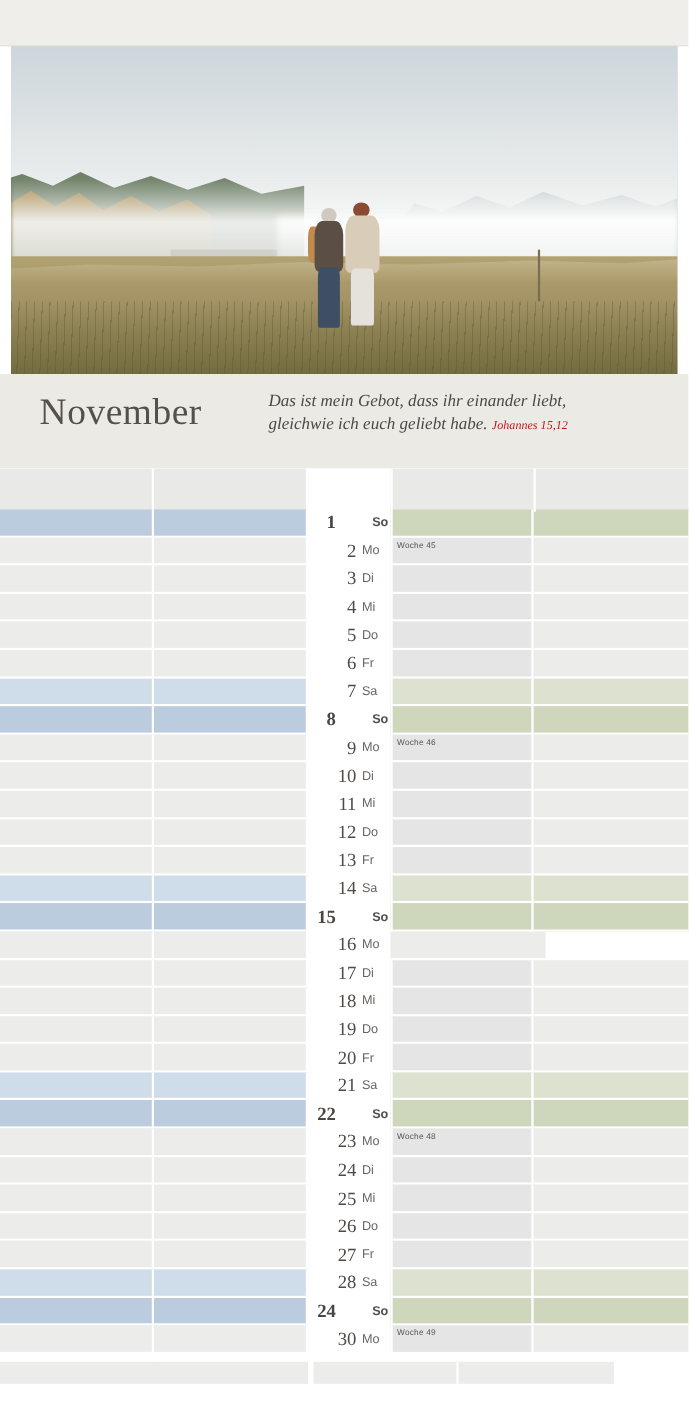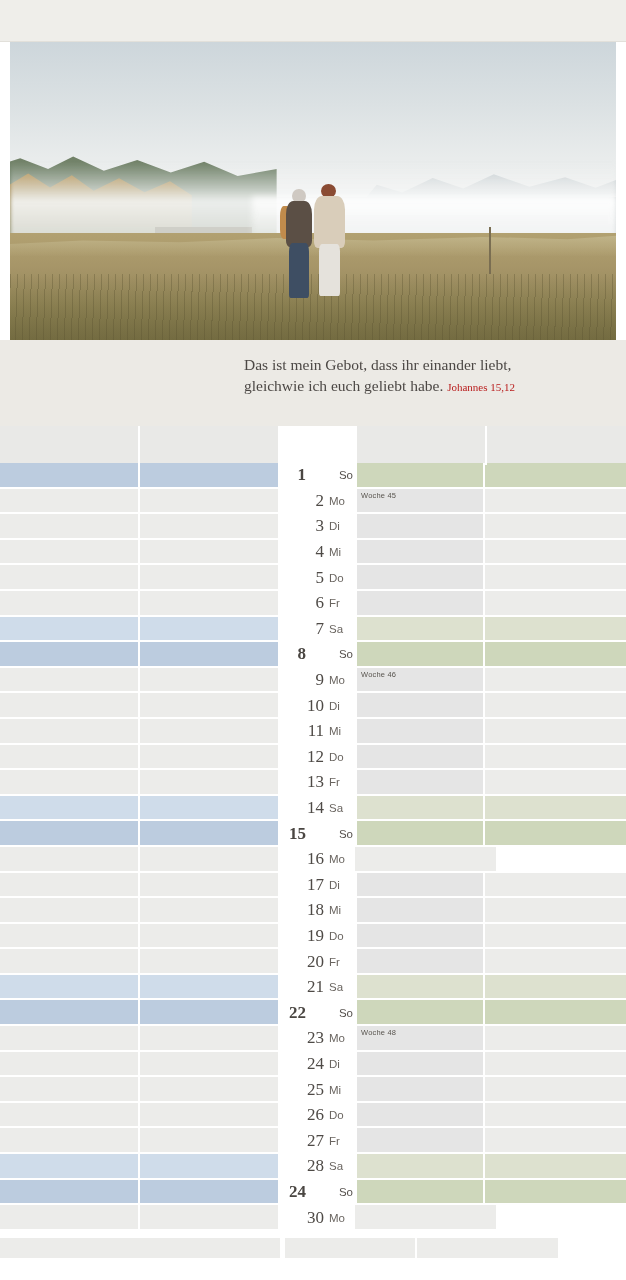--- a/index.html
+++ b/index.html
@@ -180,20 +180,21 @@
   }
   .verse {
     position: absolute;
     left: 244px; top: 14px;
     width: 352px;
     font-family: "Liberation Serif", serif;
     font-size: 15.5px;
     line-height: 21px;
     color: #4c4845;
     text-align: left;
+    font-style: italic;
   }
   .verse .ref {
     font-size: 11px;
     color: #b91c1c;
     white-space: nowrap;
   }
 
   
   .grid {
     position: absolute;
@@ -263,21 +264,21 @@
   .row.sat .c-note1,
   .row.sat .c-note2 { background: #cfdcea; }
   .row.sat .c-week,
   .row.sat .c-last { background: #dde1cf; }
 
   .row.sun .c-note1,
   .row.sun .c-note2 { background: #bcccdf; }
   .row.sun .c-week,
   .row.sun .c-last { background: #ced7bb; }
   .row.sun .daynum { font-weight: bold; color: #4a4642; }
-  .row.sun .dayabbr { font-weight: normal; color: #55504c; margin-left: 28px; }
+  .row.sun .dayabbr { font-weight: bold; color: #55504c; margin-left: 28px; }
 
   .weeklabel {
     position: absolute;
     left: 4px; top: 2px;
     font-size: 7.5px;
     color: #59554f;
     font-family: "Liberation Sans", sans-serif;
     letter-spacing: 0.2px;
   }
 
@@ -335,20 +336,21 @@
       </div>
       <div class="fig-woman">
         <div class="head"></div>
         <div class="body"></div>
         <div class="legs"></div>
       </div>
     </div>
   </div>
 
   <div class="band">
+    <div class="month-name">November</div>
     <div class="verse">
       <span>Das ist mein Gebot, dass ihr einander liebt,</span><br>
       <span>gleichwie ich euch geliebt habe.</span>
       <span class="ref">Johannes 15,12</span>
     </div>
   </div>
 
   <div class="grid">
     <div class="hdr">
       <div class="col c-note1"></div>
@@ -653,20 +655,23 @@
           <div class="cell c-week"></div>
           <div class="cell c-last"></div>
         </div>
         <div class="row work">
           <div class="cell c-note1"></div>
           <div class="cell c-note2"></div>
           <div class="cell c-date">
             <span class="daynum">30</span>
             <span class="dayabbr">Mo</span>
           </div>
+          <div class="cell c-week">
+            <span class="weeklabel">Woche 49</span>
+          </div>
           <div class="cell c-last"></div>
         </div>
       </div>
   </div>
 
   <div class="footer-strip">
     <div class="block1"></div>
     <div class="block2"></div>
     <div class="block3"></div>
     <div class="block4"></div>

